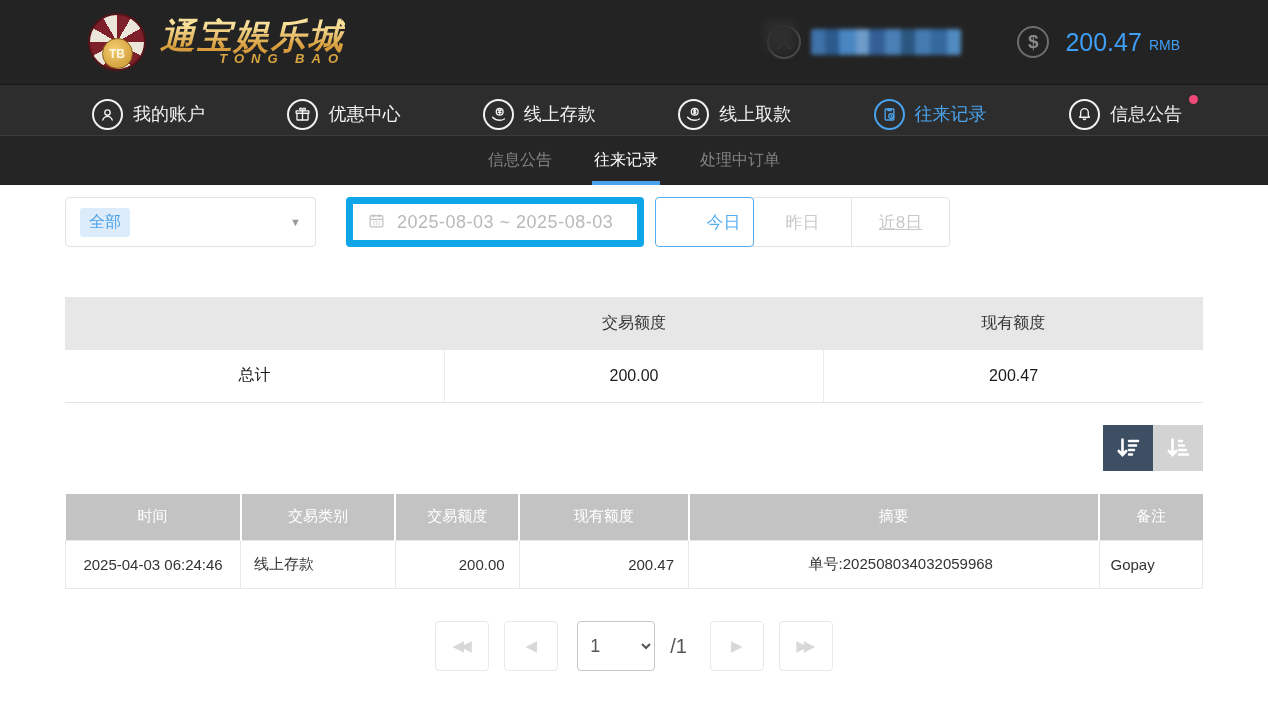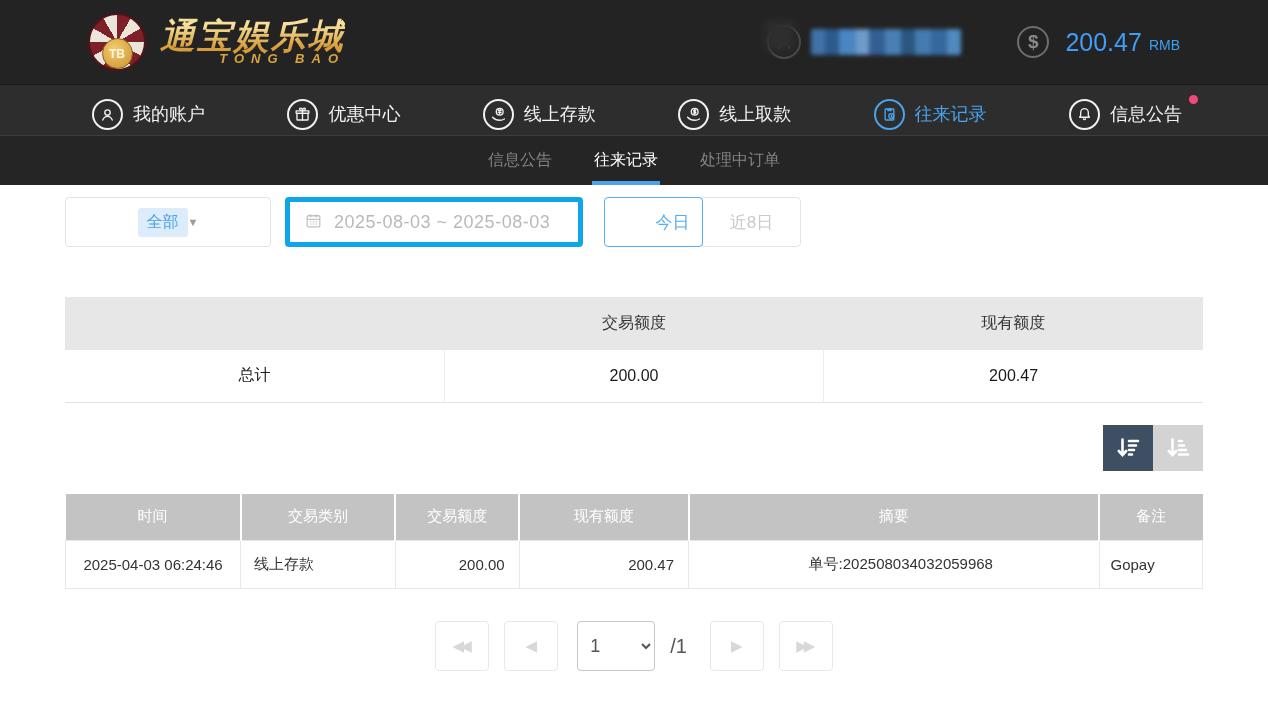--- a/index.html
+++ b/index.html
@@ -108,44 +108,44 @@
   .subtab.active::after {
     content: ""; position: absolute; left: 0; right: 0; bottom: 0; height: 4px;
     background: #4aa3ec;
   }
 
   
   .content { padding: 12px 65px 0 65px; }
 
   .filter-row { display: flex; align-items: center; height: 50px; }
   .type-select {
-    width: 206px; height: 50px; border: 1px solid #e3e3e3; border-radius: 4px;
-    display: flex; align-items: center; justify-content: center;
+    width: 251px; height: 50px; border: 1px solid #e3e3e3; border-radius: 4px;
+    display: flex; align-items: center; justify-content: space-between;
     padding: 0 14px; cursor: pointer; background: #fff;
   }
   .type-tag {
     background: #dcecfb; color: #4aa0e8; font-size: 16px;
     padding: 4px 9px; border-radius: 3px;
   }
   .select-caret { color: #9a9a9a; font-size: 11px; }
   .date-input {
-    width: 298px; height: 50px; border: 5px solid #0ea5e9; border-radius: 4px;
-    display: flex; align-items: center; margin-left: 14px; padding: 0 14px;
+    width: 298px; height: 50px; border: 7px solid #0ea5e9; border-radius: 4px;
+    display: flex; align-items: center; margin-left: 30px; padding: 0 14px;
     cursor: pointer; background: #fff;
   }
   .calendar-icon svg { width: 19px; height: 19px; stroke: #c2c2c2; fill: none; stroke-width: 1.6; }
   .date-text { margin-left: 11px; color: #b9b9b9; font-size: 18px; letter-spacing: 0.5px; }
   .range-group { display: flex; margin-left: 9px; border-radius: 4px; overflow: hidden; }
   .range-btn {
     width: 99px; height: 50px; background: #fff; border: 1px solid #e3e3e3;
     color: #c9c9c9; font-size: 17px; display: flex; align-items: center; justify-content: center;
     cursor: pointer; margin-left: -1px;
   }
-  .range-btn:first-child { margin-left: 12px; border-radius: 4px 0 0 4px; padding-left: 38px; }
-  .range-btn:last-child { border-radius: 0 4px 4px 0; }
+  .range-btn:first-child { margin-left: 2px; border-radius: 4px 0 0 4px; padding-left: 38px; }
+  .range-btn:last-child { border-radius: 0 4px 4px 0; text-decoration: underline; }
   .range-btn.active { border: 1px solid #56adf0; color: #56adf0; position: relative; z-index: 2; border-radius: 4px; }
   .search-btn {
     width: 99px; height: 50px; margin-left: 13px; background: #56b5f2; border: none;
     border-radius: 4px; color: #ffffff; font-size: 18px; cursor: pointer;
     display: flex; align-items: center; justify-content: center;
   }
 
   
   .summary-table { width: 100%; border-collapse: collapse; margin-top: 50px; font-size: 16px; }
   .summary-table thead td {
@@ -316,20 +316,21 @@
         <svg viewBox="0 0 24 24">
             <rect x="4" y="6" width="16" height="14" rx="1.5"></rect>
             <path d="M4 10.5h16M8.5 4v4M15.5 4v4"></path>
             <path d="M7.5 13.5h2M11 13.5h2M14.5 13.5h2M7.5 16.5h2M11 16.5h2M14.5 16.5h2" stroke-width="1.3"></path>
           </svg>
       </span>
       <span class="date-text">2025-08-03 ~ 2025-08-03</span>
     </div>
     <div class="range-group">
       <div class="range-btn active">今日</div>
+      <div class="range-btn">昨日</div>
       <div class="range-btn">近8日</div>
     </div>
   </div>
 
   <table class="summary-table">
     <thead>
       <tr>
         <td></td>
         <td>交易额度</td>
         <td>现有额度</td>

